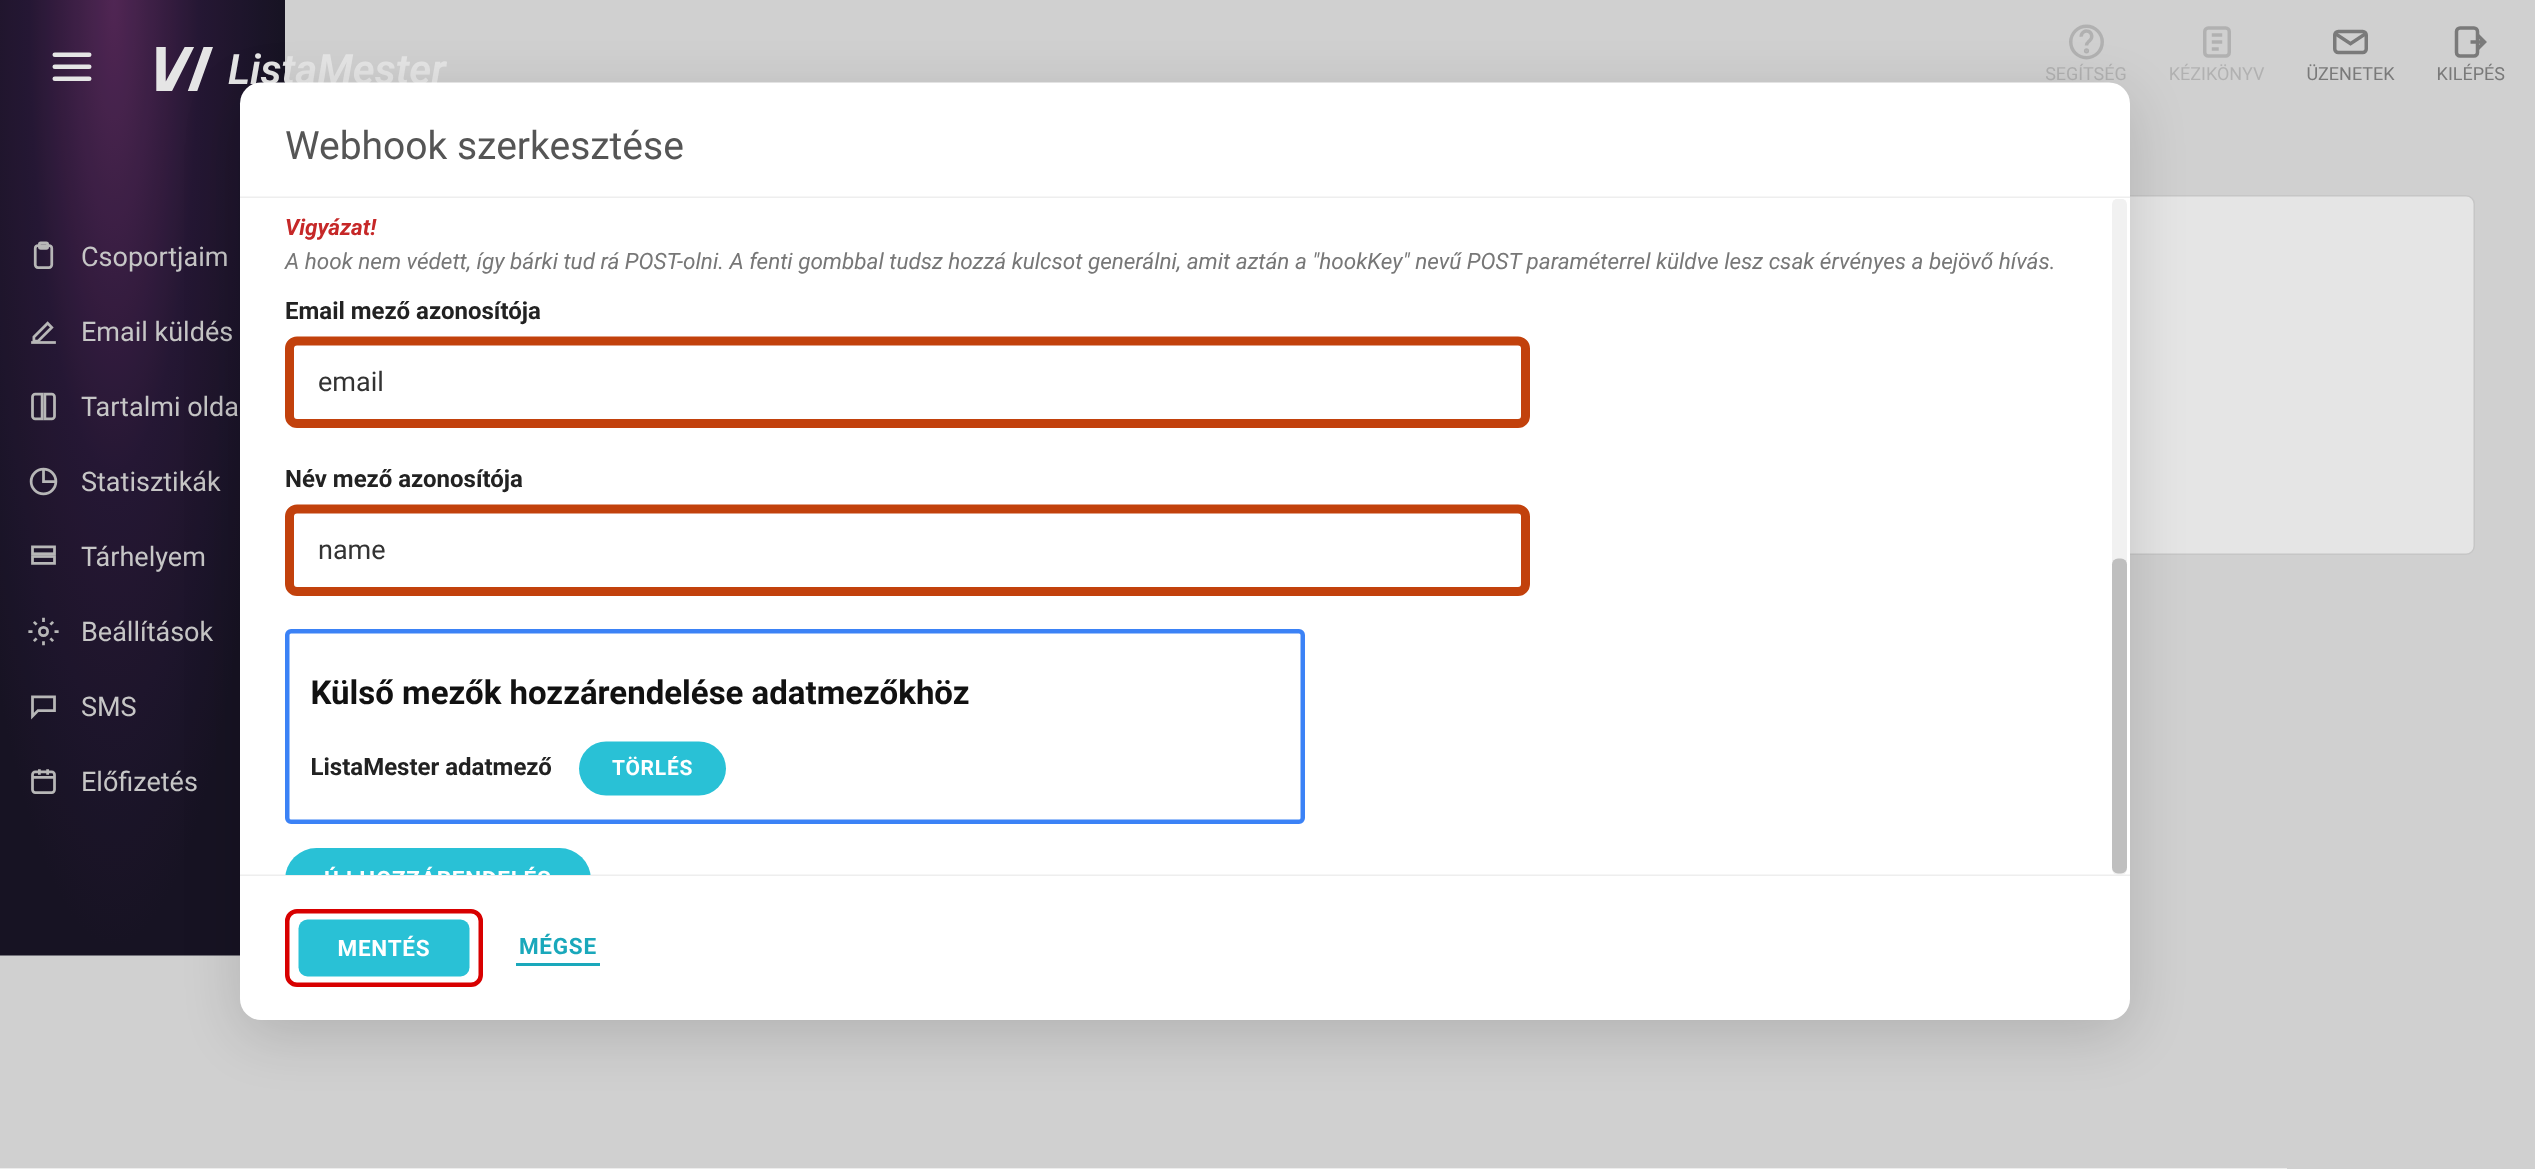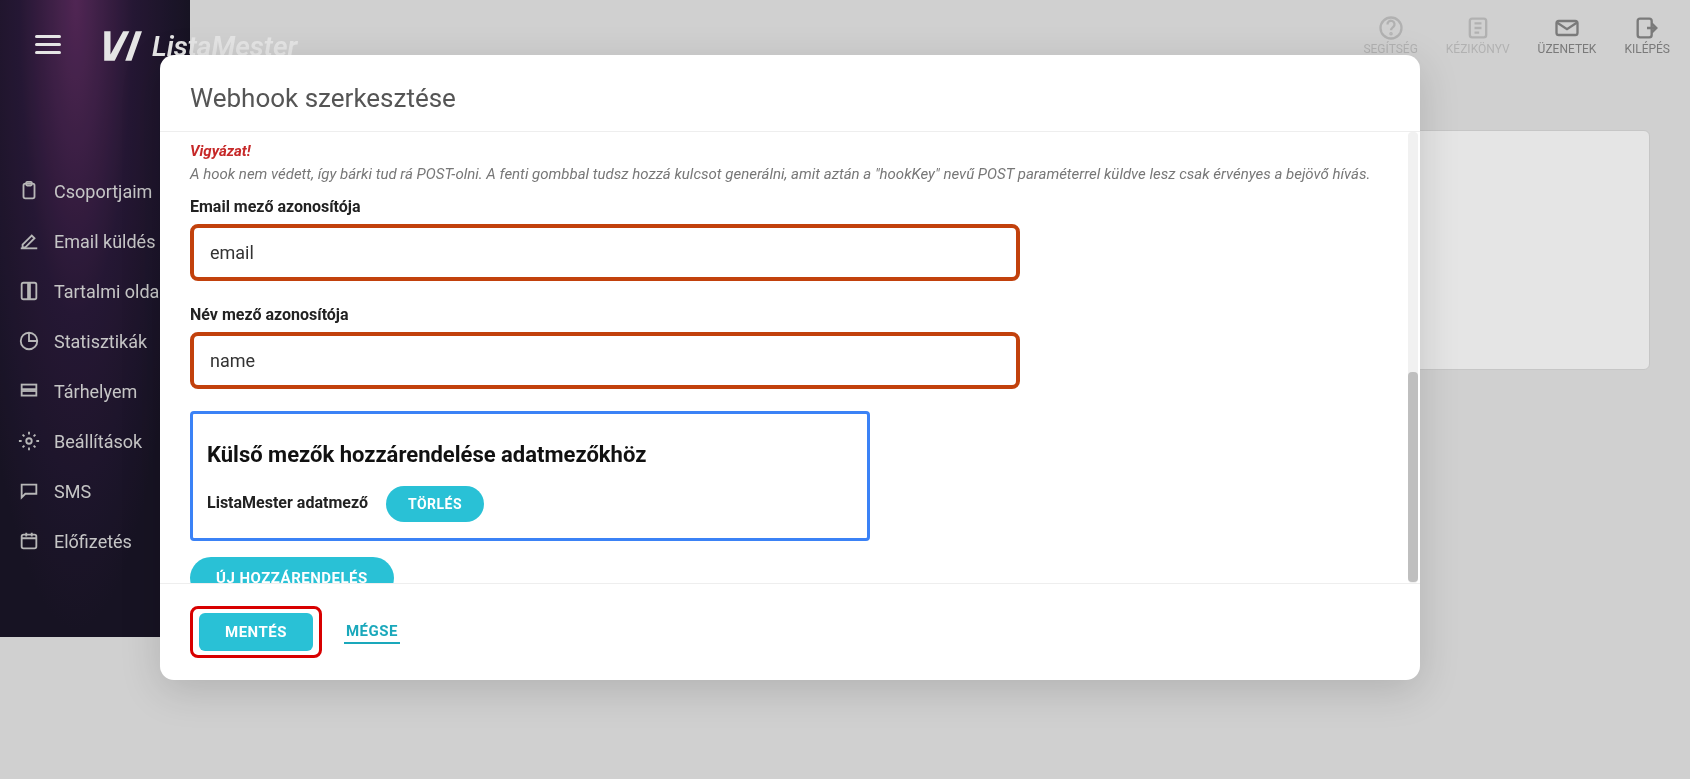--- a/index.html
+++ b/index.html
@@ -7,21 +7,21 @@
   
   
   .sidebar {
     position: absolute; left: 0; top: 0; width: 190px; height: 637px;
     background: radial-gradient(ellipse at 40% 0%, #5a2b5e 0%, #2a1a3a 35%, #1a1628 70%);
   }
   .hamburger { position: absolute; left: 35px; top: 35px; width: 30px; height: 22px; cursor: pointer; }
   .hamburger span { display: block; width: 26px; height: 3px; background: #fff; margin-bottom: 5px; border-radius: 2px; }
   .logo { position: absolute; left: 100px; top: 25px; display: flex; align-items: center; color: #fff; font-size: 28px; font-weight: 600; font-style: italic; }
   .logo-mark { width: 42px; height: 42px; margin-right: 10px; }
-  .nav { position: absolute; left: 0; top: 166px; width: 100%; }
+  .nav { position: absolute; left: 0; top: 146px; width: 100%; }
   .nav-item { display: flex; align-items: center; padding: 14px 18px; color: #ddd; font-size: 18px; cursor: pointer; }
   .nav-item .icon { width: 22px; height: 22px; margin-right: 14px; display: inline-flex; align-items: center; justify-content: center; }
   .nav-item svg { stroke: #ccc; fill: none; stroke-width: 2; }
   
   
   .topbar { position: absolute; right: 0; top: 0; height: 70px; display: flex; align-items: center; padding-right: 20px; gap: 28px; }
   .top-action { display: flex; flex-direction: column; align-items: center; color: #888; font-size: 12px; cursor: pointer; }
   .top-action svg { width: 28px; height: 28px; stroke: #888; fill: none; stroke-width: 2; }
   .top-action.dim { opacity: 0.35; }
   
@@ -38,21 +38,21 @@
   .modal-title { padding: 28px 30px 18px 30px; font-size: 26px; color: #555; font-weight: 400; }
   .modal-body { flex: 1; overflow-y: auto; padding: 0 30px 10px 30px; position: relative; border-top: 1px solid #eee; border-bottom: 1px solid #eee; }
   .modal-footer { padding: 22px 30px; display: flex; align-items: center; gap: 22px; }
   
   .warn-title { color: #c62828; font-weight: 700; font-style: italic; margin-top: 10px; font-size: 15px; }
   .warn-text { color: #777; font-style: italic; font-size: 15px; margin: 4px 0 12px 0; line-height: 1.4; }
   
   .field-label { font-weight: 700; font-size: 16px; color: #222; margin: 8px 0; }
   .text-input {
     width: 830px; padding: 14px 16px; font-size: 18px; color: #333;
-    border: 4px solid #c2410c; border-radius: 8px; background: #fff;
+    border: 6px solid #c2410c; border-radius: 8px; background: #fff;
     margin-bottom: 16px;
   }
   
   .mapping-box { border: 3px solid #3b82f6; border-radius: 4px; padding: 28px 14px 16px 14px; margin-top: 6px; width: 680px; }
   .mapping-heading { font-weight: 700; font-size: 22px; color: #111; margin-bottom: 18px; }
   .mapping-row { display: flex; align-items: flex-end; gap: 18px; }
   .mapping-col { display: flex; flex-direction: column; }
   .mapping-col .field-label { margin-bottom: 10px; }
   .mapping-input { width: 225px; padding: 14px 14px; font-size: 17px; border: 1px solid #ccc; border-radius: 8px; }
   .mapping-select { width: 300px; padding: 14px 14px; font-size: 17px; border: 1px solid #ccc; border-radius: 8px; display:flex; justify-content:space-between; align-items:center; cursor:pointer; }

